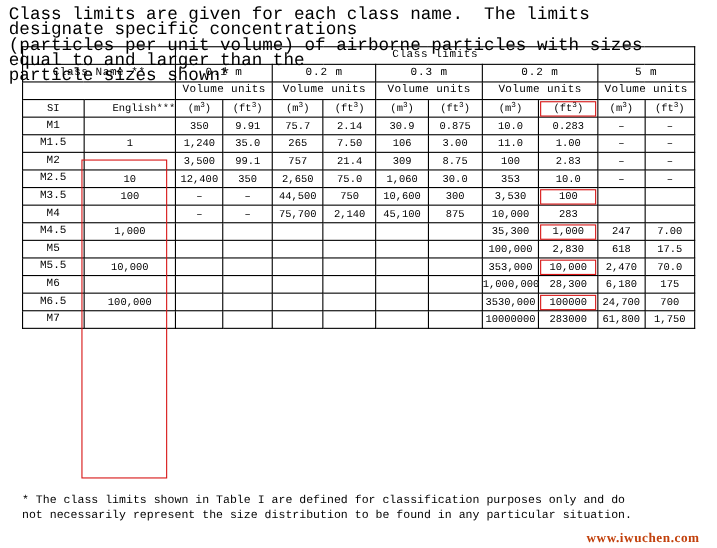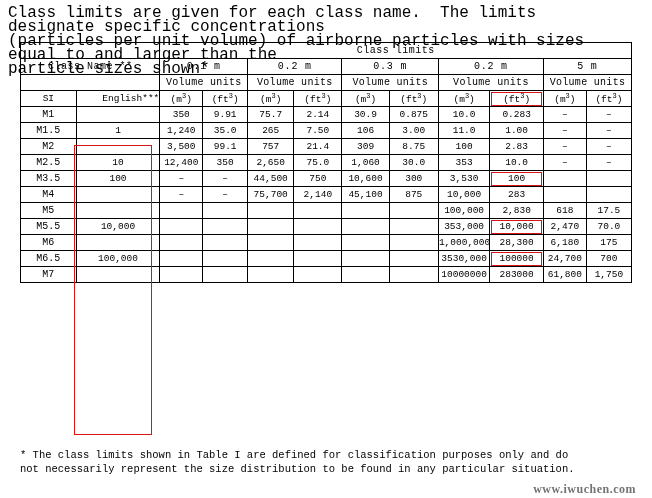--- a/index.html
+++ b/index.html
@@ -114,21 +114,21 @@
     line-height: 14px;
     white-space: pre-wrap;
   }
   .site {
     position: absolute;
     right: 16px;
     top: 482px;
     font-size: 12px;
     font-weight: bold;
     letter-spacing: 0.5px;
-    color: #737373;
+    color: #c2410c;
     font-family: "Liberation Serif", serif;
   }
 </style>
 </head>
 <body>
 
 <div class="page">
 
   <div class="intro">Class limits are given for each class name.  The limits designate specific concentrations
 (particles per unit volume) of airborne particles with sizes equal to and larger than the
@@ -264,20 +264,34 @@
           <td class="num-r">75,700</td>
           <td class="num-c">2,140</td>
           <td class="num-r">45,100</td>
           <td class="num-c">875</td>
           <td class="num-r">10,000</td>
           <td class="num-c">283</td>
           <td class="num-c"></td>
           <td class="num-c"></td>
         </tr>
         <tr>
+          <td class="si-cell">M4.5</td>
+          <td class="num-r eng-col">1,000</td>
+          <td class="num-c"></td>
+          <td class="num-c"></td>
+          <td class="num-c"></td>
+          <td class="num-c"></td>
+          <td class="num-c"></td>
+          <td class="num-c"></td>
+          <td class="num-r">35,300</td>
+          <td class="num-c redbox">1,000</td>
+          <td class="num-c">247</td>
+          <td class="num-c">7.00</td>
+        </tr>
+        <tr>
           <td class="si-cell">M5</td>
           <td class="num-r eng-col"></td>
           <td class="num-c"></td>
           <td class="num-c"></td>
           <td class="num-c"></td>
           <td class="num-c"></td>
           <td class="num-c"></td>
           <td class="num-c"></td>
           <td class="num-r">100,000</td>
           <td class="num-c">2,830</td>

